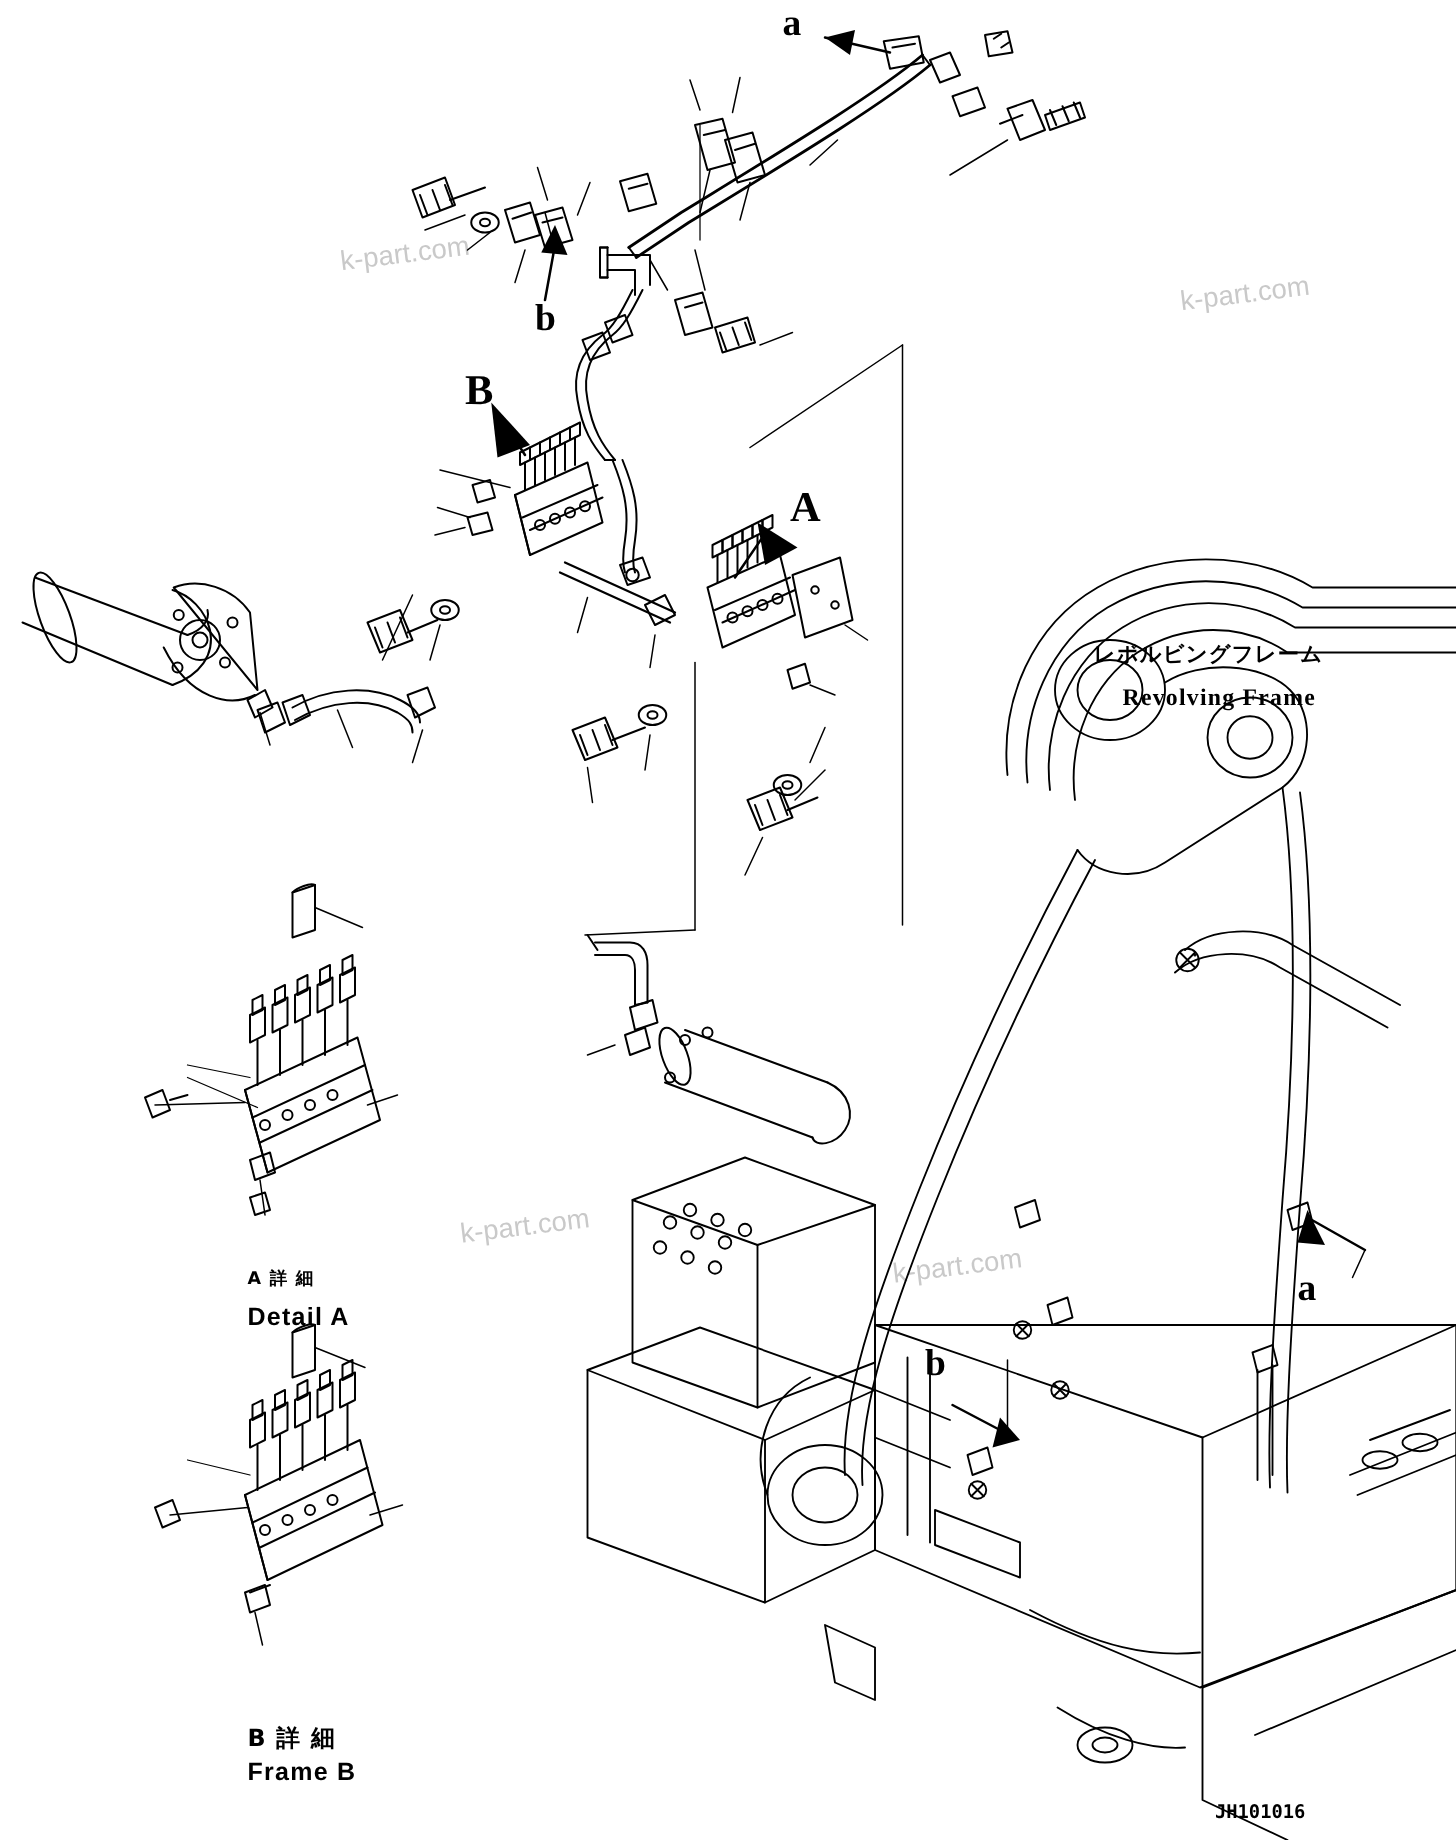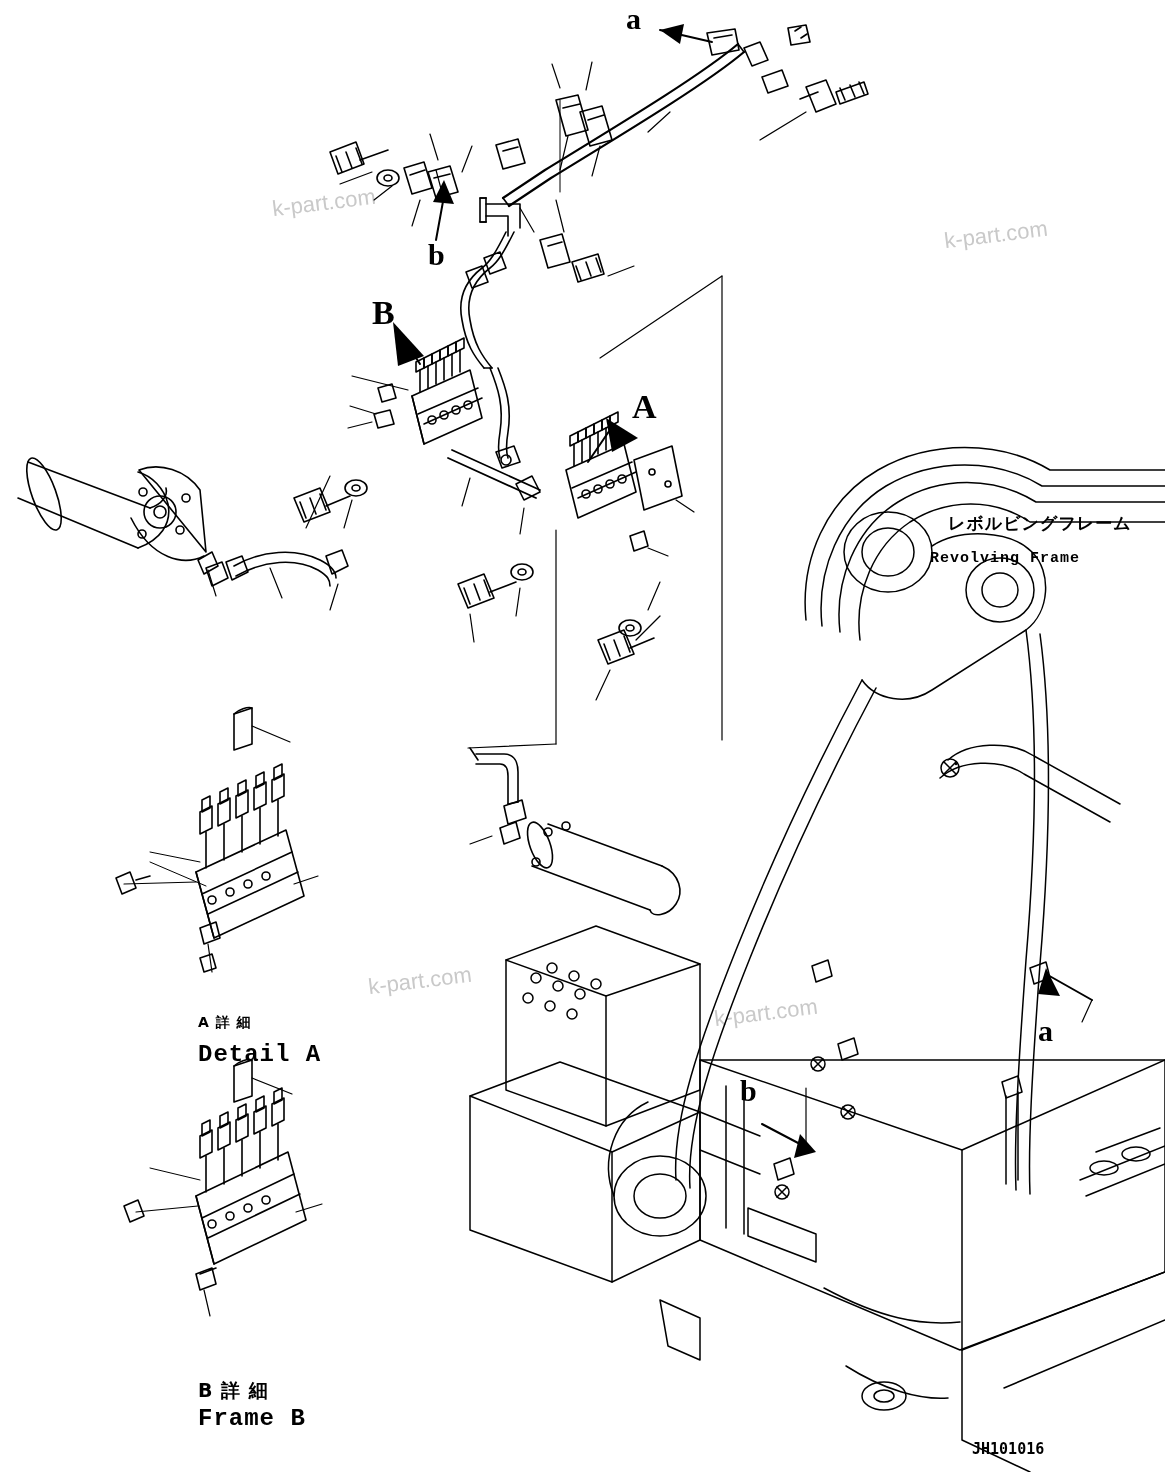--- a/index.html
+++ b/index.html
@@ -5,22 +5,22 @@
   html,body{margin:0;padding:0;background:#ffffff;}
   body{width:1165px;height:1472px;position:relative;overflow:hidden;
        font-family:"Liberation Sans", sans-serif;color:#000;}
   #stage{position:absolute;left:0;top:0;width:1165px;height:1472px;}
   svg.layer{position:absolute;left:0;top:0;width:1165px;height:1472px;}
 
   .lbl{position:absolute;white-space:pre;}
 
   .callout-letter{font-family:"Liberation Serif", serif;font-size:30px;font-weight:bold;}
 
-  .detail-cap{font-family:Liberation Mono, monospace;font-size:24px;font-weight:bold;line-height:25px;letter-spacing:1px;}
-  .frame-cap{font-family:Liberation Mono, monospace;font-size:15px;font-weight:bold;line-height:26px;letter-spacing:1px;margin-left:32px;}
+  .detail-cap{font-family:Liberation Sans, sans-serif;font-size:20px;font-weight:bold;line-height:25px;letter-spacing:1px;}
+  .frame-cap{font-family:Liberation Serif, serif;font-size:19px;font-weight:bold;line-height:26px;letter-spacing:1px;}
   .jp{font-family:"DejaVu Sans", sans-serif;font-size:17px;font-weight:bold;letter-spacing:1px;}
 
   .docid{font-family:"DejaVu Sans Mono", monospace;font-size:15px;font-weight:bold;letter-spacing:0px;}
 
   .wm{position:absolute;color:#c9c9c9;font-family:"Liberation Sans", sans-serif;
       font-size:22px;font-weight:500;transform:rotate(-7deg);user-select:none;}
 </style>
 </head>
 <body>
 
@@ -426,21 +426,21 @@
   <div class="lbl callout-letter" style="left:428px;top:238px;">b</div>
 
   <div class="lbl callout-letter" style="left:372px;top:294px;font-size:34px;">B</div>
 
   <div class="lbl callout-letter" style="left:632px;top:388px;font-size:34px;">A</div>
 
   <div class="lbl callout-letter" style="left:1038px;top:1014px;">a</div>
 
   <div class="lbl callout-letter" style="left:740px;top:1074px;">b</div>
 
-  <div class="lbl jp" style="left:948px;top:512px;">レボルビングフレーム</div>
+  <div class="lbl jp" style="left:875px;top:512px;">レボルビングフレーム</div>
   <div class="lbl frame-cap" style="left:898px;top:546px;">Revolving Frame</div>
 
   <div class="lbl jp" style="left:198px;top:1014px;font-size:14px;">A 詳 細</div>
   <div class="lbl detail-cap" style="left:198px;top:1042px;">Detail A</div>
 
   <div class="lbl jp" style="left:198px;top:1378px;font-size:19px;text-align:right;">B 詳 細</div>
   <div class="lbl detail-cap" style="left:198px;top:1406px;">Frame B</div>
 
   <div class="lbl docid" style="left:972px;top:1440px;text-align:center;">JH101016</div>
 

